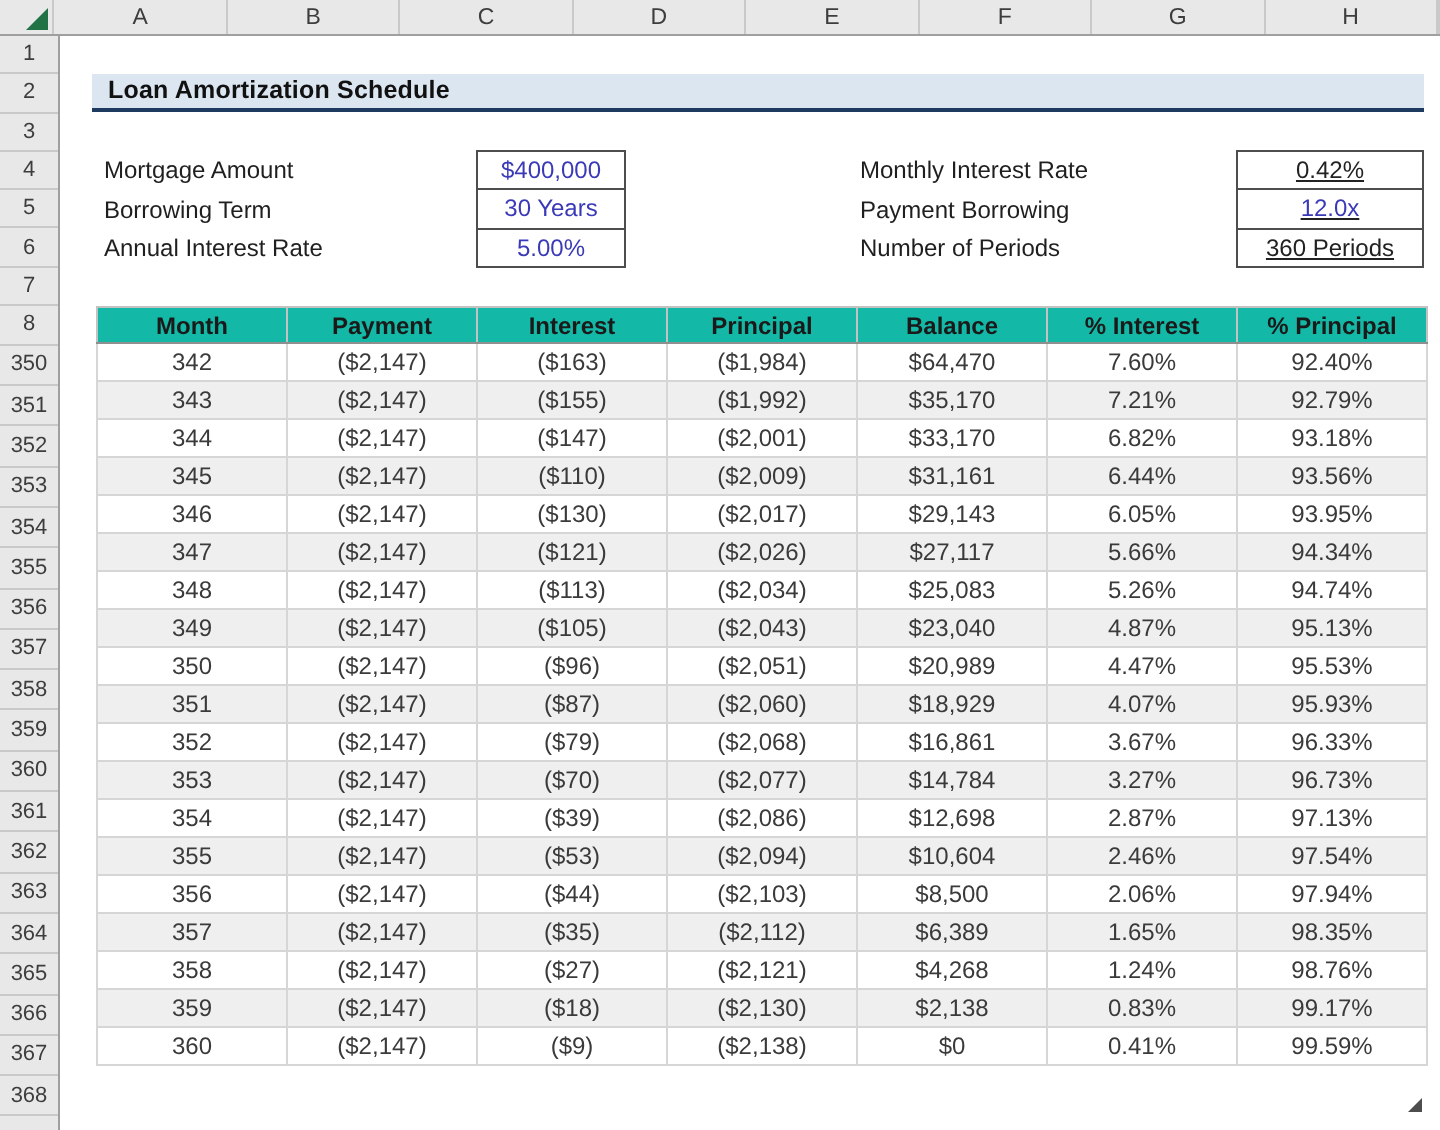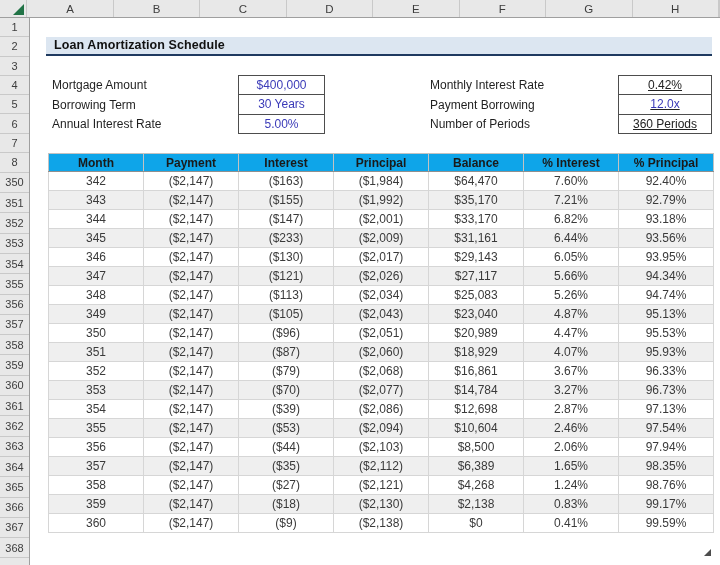--- a/index.html
+++ b/index.html
@@ -55,35 +55,35 @@
     display: flex; flex-direction: column; font-size: 12px; color: #1f1f1f;
   }
   .setup-labels.left  { left: 52px; }
   .setup-labels.right { left: 430px; }
   .setup-labels .lab { flex: 1; display: flex; align-items: center; }
 
   .value-box {
     position: absolute; top: 75px; height: 59px; border: 1px solid #4d4d4d;
     display: flex; flex-direction: column; background: #fff; font-size: 12px;
   }
-  .value-box.left  { left: 238px; width: 87px; }
+  .value-box.left  { left: 238px; width: 75px; }
   .value-box.right { left: 618px; width: 94px; text-decoration: underline; }
   .box-cell { flex: 1; display: flex; align-items: center; justify-content: center; color: #222; }
   .box-cell + .box-cell { border-top: 1px solid #4d4d4d; }
   .box-cell.blue  { color: #3a3ab8; }
   .box-cell.black { color: #222; }
 
   
   .amort-wrap { position: absolute; left: 48px; top: 153px; }
   table.amort {
     border-collapse: collapse; table-layout: fixed; width: 665px;
     border: 1px solid #8f8f8f; font-size: 12px;
   }
   .amort th {
-    width: 95px; height: 18px; background: #0ea5e9; font-weight: bold; color: #1a1a1a;
+    width: 95px; height: 18px; background: #14b8a6; font-weight: bold; color: #1a1a1a;
     border: 1px solid #c2c2c2; border-bottom: 1px solid #8f8f8f; text-align: center;
   }
   .amort td {
     width: 95px; height: 19px; border: 1px solid #d6d6d6; text-align: center;
     color: #3a3a3a; background: #ffffff;
   }
   .amort tbody tr:nth-child(even) td { background: #efefef; }
 
   .fill-handle {
     position: absolute; left: 704px; top: 549px; width: 0; height: 0;
@@ -268,21 +268,21 @@
             <td>($147)</td>
             <td>($2,001)</td>
             <td>$33,170</td>
             <td>6.82%</td>
             <td>93.18%</td>
           </tr>
 
           <tr>
             <td>345</td>
             <td>($2,147)</td>
-            <td>($233)</td>
+            <td>($110)</td>
             <td>($2,009)</td>
             <td>$31,161</td>
             <td>6.44%</td>
             <td>93.56%</td>
           </tr>
 
           <tr>
             <td>346</td>
             <td>($2,147)</td>
             <td>($130)</td>

